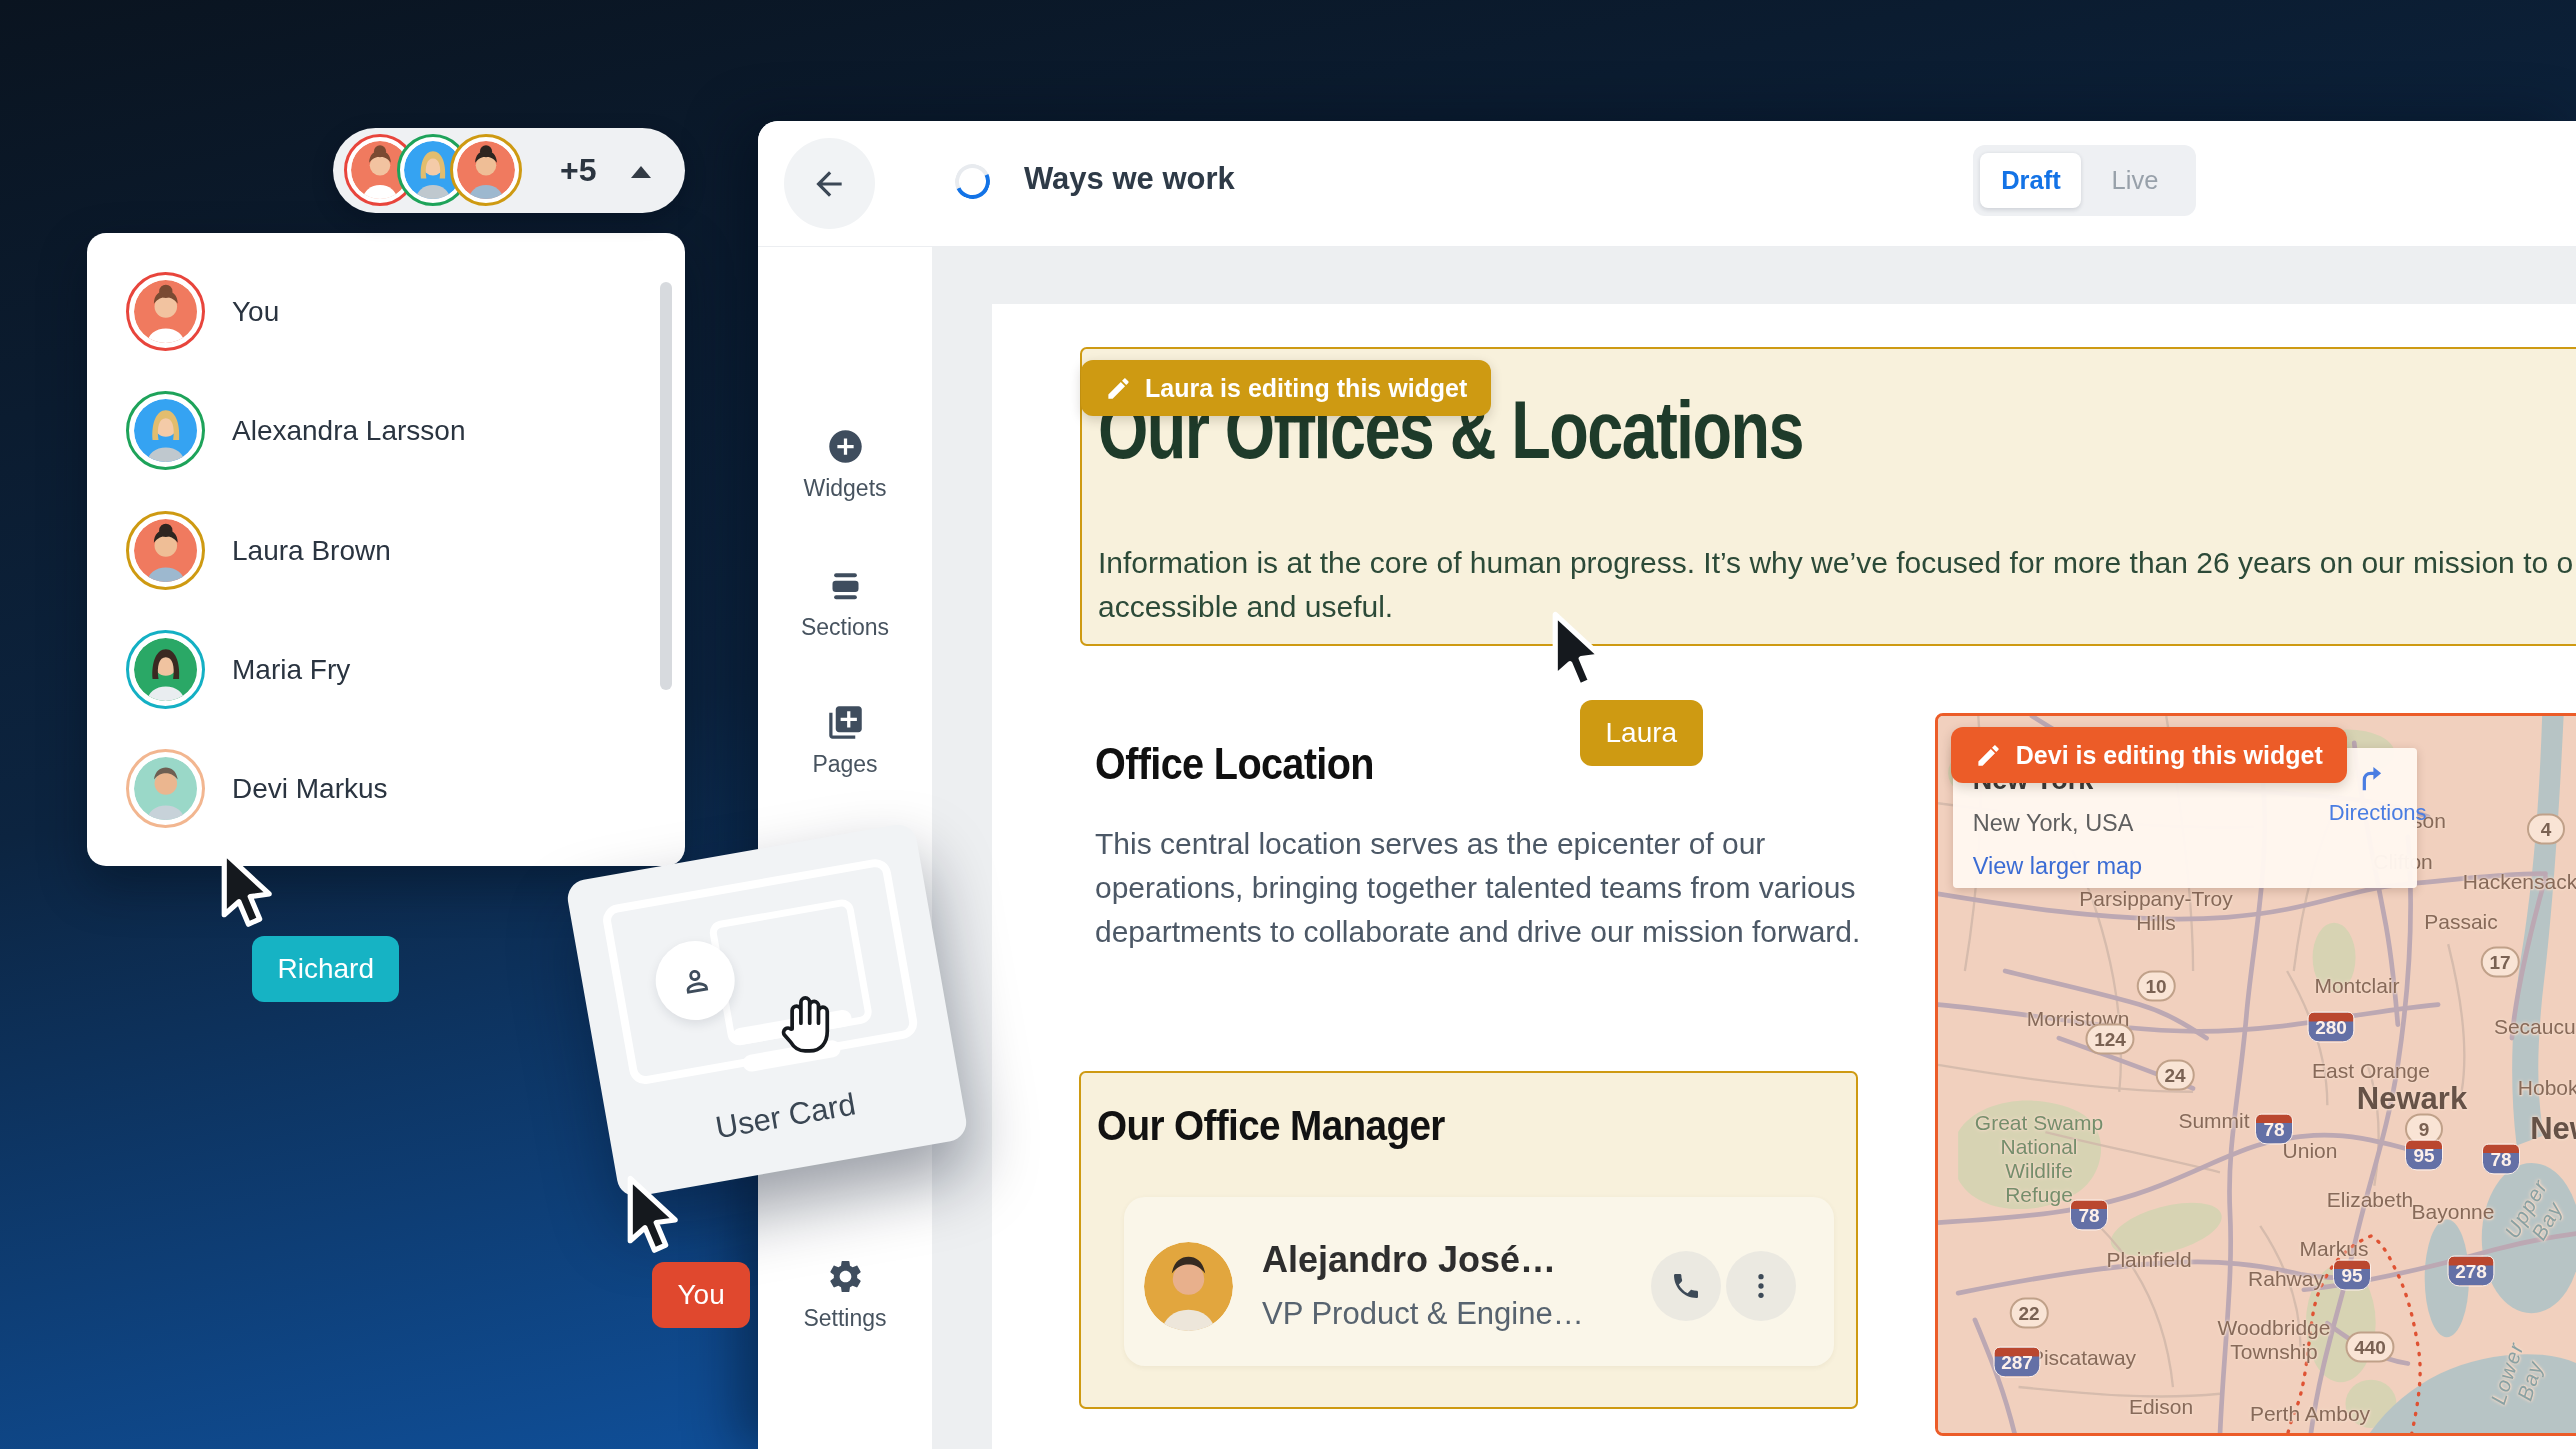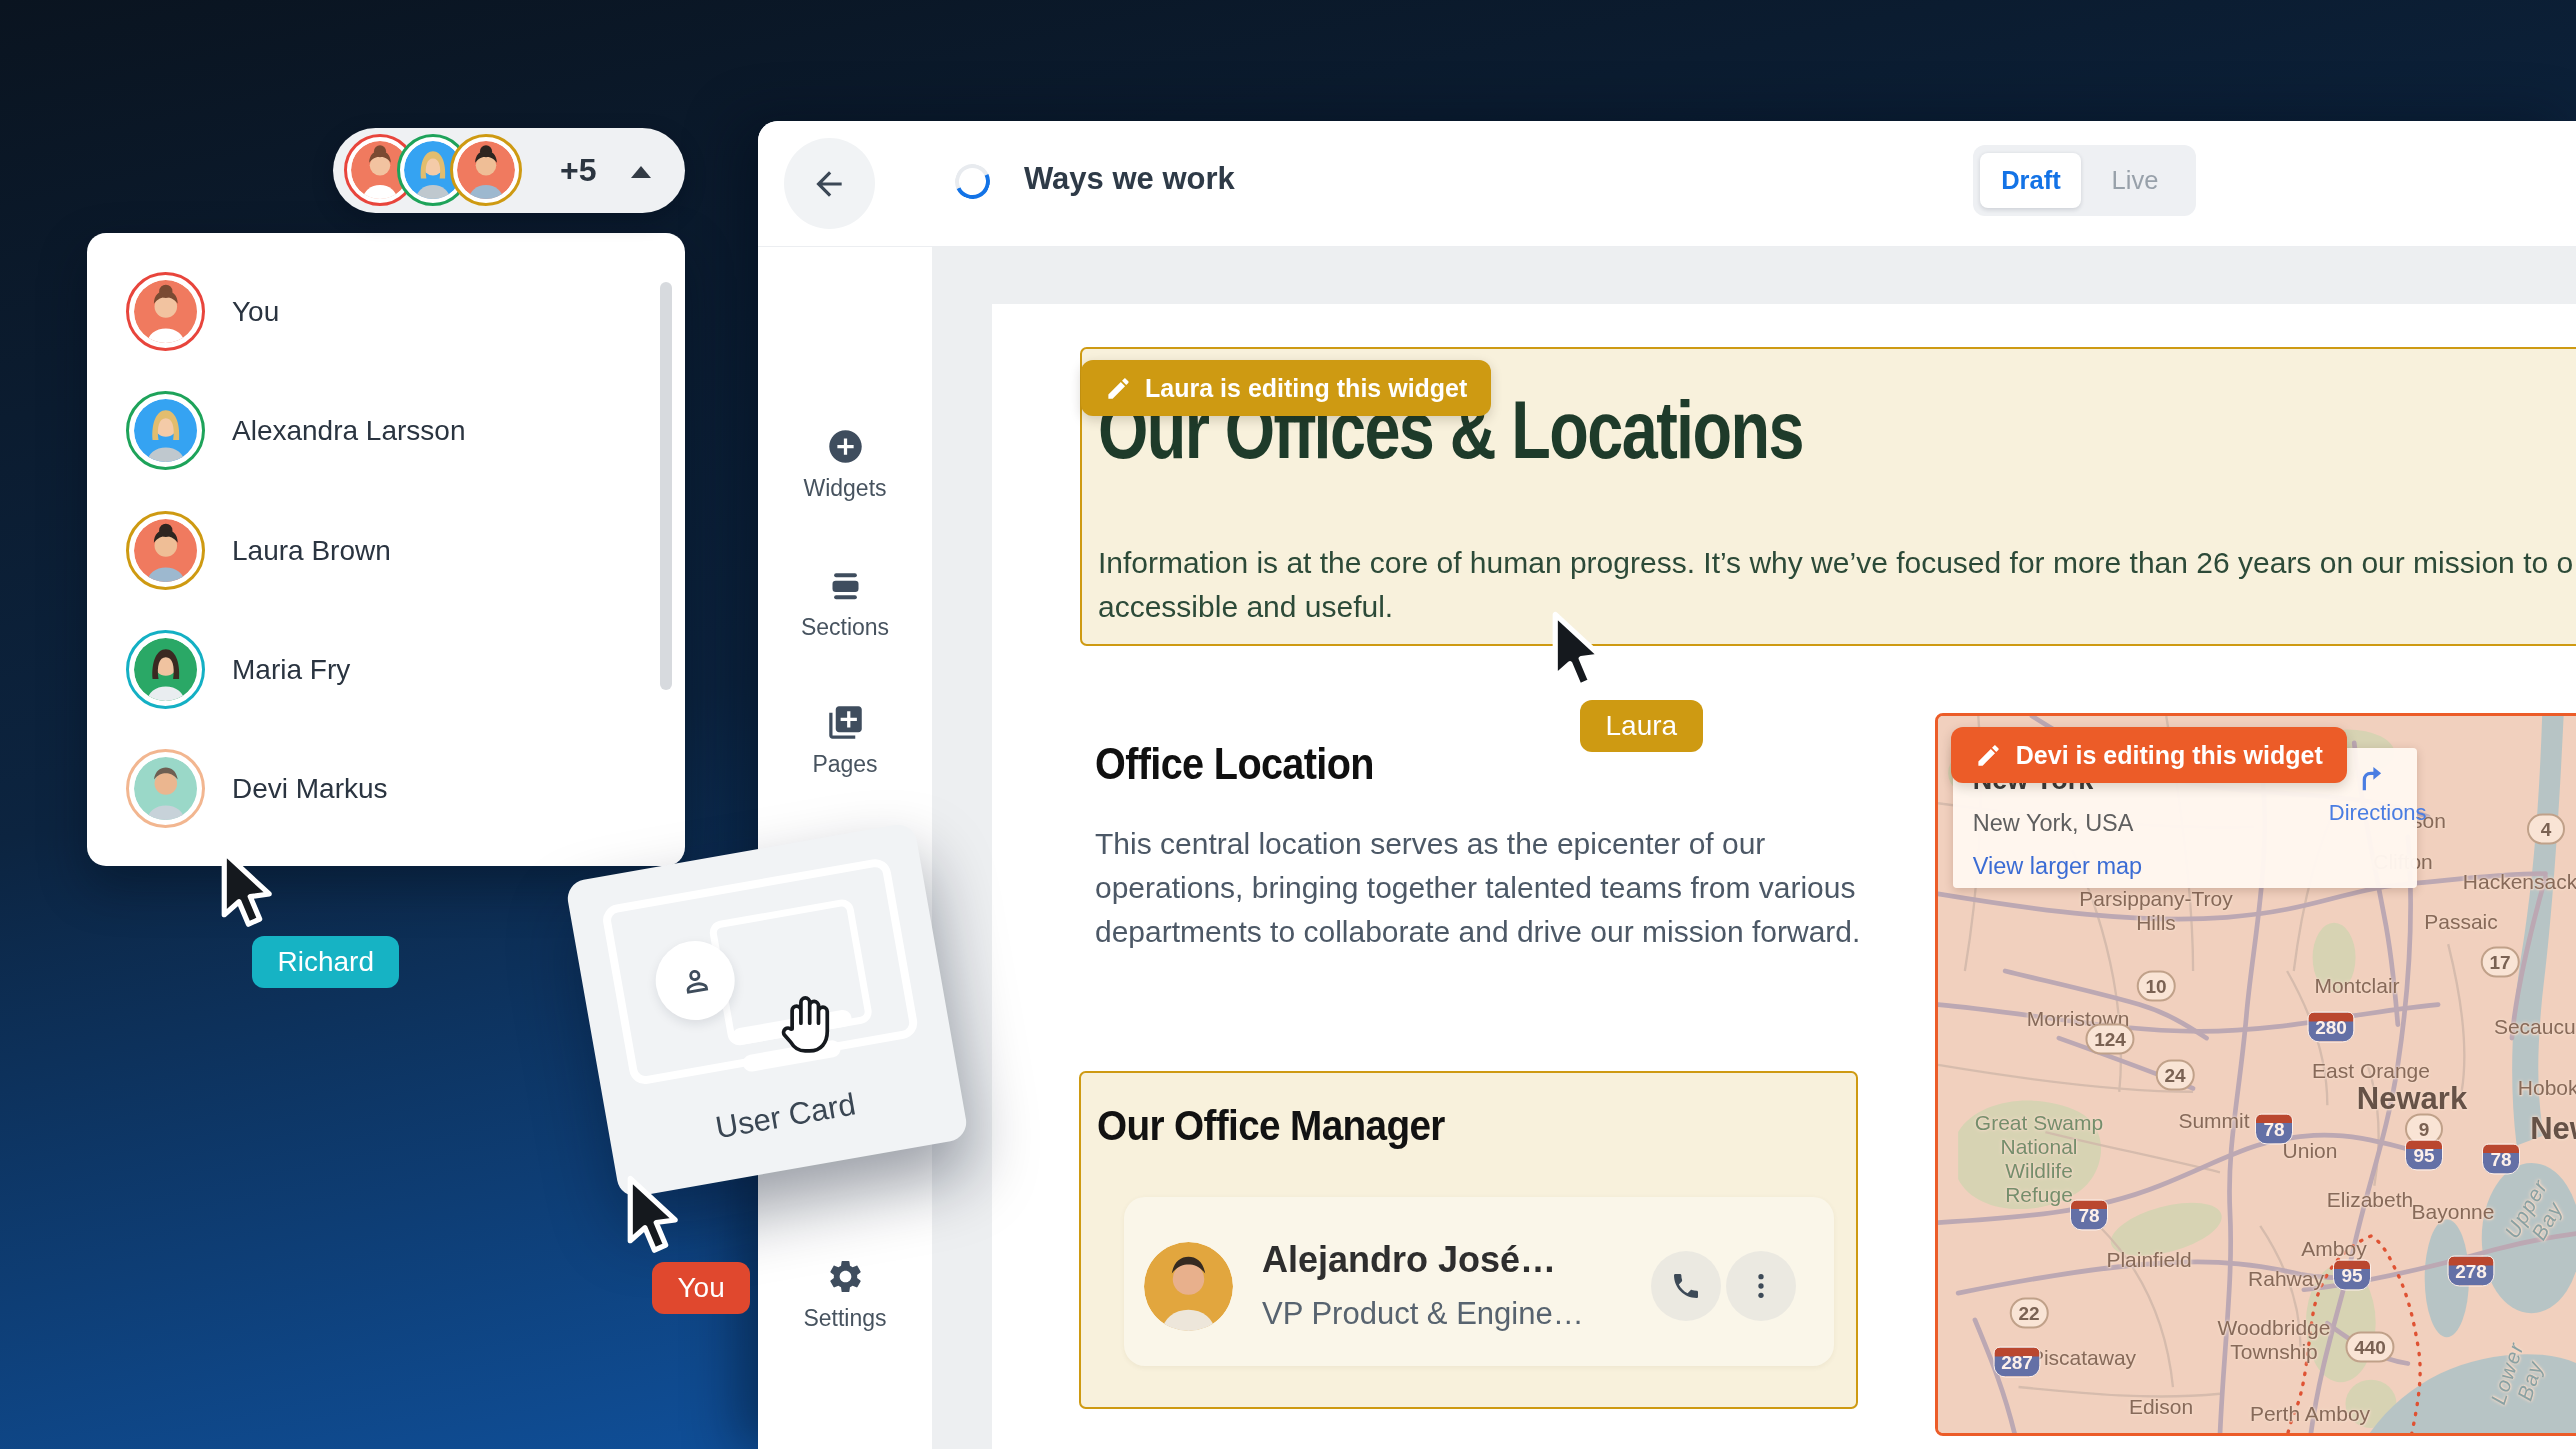--- a/index.html
+++ b/index.html
@@ -118,21 +118,21 @@
   .tile-inner-card{position:absolute;left:134px;top:64px;width:146px;height:126px;border:7.4px solid #fff;border-radius:12px;}
   .tile-circle{position:absolute;left:72px;top:79px;width:79px;height:79px;border-radius:50%;background:#fff;
     display:flex;align-items:center;justify-content:center;box-shadow:0 4px 10.7px rgba(20,30,50,.10);}
   .tile-circle svg{width:38px;height:38px;fill:#3E4C5B;}
   .tile-bar{position:absolute;background:#fff;border-radius:8.7px;opacity:.95;}
   .tile-label{position:absolute;left:0;right:0;top:250px;text-align:center;font-size:31px;color:#3A4653;}
 
   
   .cursor{position:absolute;z-index:60;}
   .cursor svg{width:70px;height:83px;}
-  .nametag{position:absolute;z-index:59;height:52px;display:inline-flex;align-items:center;padding:0 25.5px;
+  .nametag{position:absolute;z-index:59;height:66px;display:inline-flex;align-items:center;padding:0 25.5px;
     border-radius:12px;color:#fff;font-size:28px;}
   .tag-richard{left:252px;top:936px;background:#16B3C4;}
   .tag-laura{left:1580px;top:700px;background:#CE9A12;}
   .tag-you{left:652px;top:1262px;background:#E0482E;}
   .hand-cursor{position:absolute;left:769px;top:985px;z-index:61;}
   .hand-cursor svg{width:74px;height:74px;}
 </style>
 </head>
 <body>
 
@@ -297,21 +297,21 @@
 National
 Wildlife
 Refuge</span>
           <span class="mlabel" style="left: 276px; top: 405px;">Summit</span>
           <span class="mlabel" style="left: 372px; top: 435px;">Union</span>
           <span class="mlabel big" style="left: 474px; top: 383px;">Newark</span>
           <span class="mlabel" style="left: 616px; top: 372px;">Hoboke</span>
           <span class="mlabel big" style="left: 624px; top: 413px;">New</span>
           <span class="mlabel" style="left: 432px; top: 484px;">Elizabeth</span>
           <span class="mlabel" style="left: 515px; top: 496px;">Bayonne</span>
-          <span class="mlabel" style="left: 396px; top: 533px;">Amboy</span>
+          <span class="mlabel" style="left: 396px; top: 533px;">Markus</span>
           <span class="mlabel" style="left: 211px; top: 544px;">Plainfield</span>
           <span class="mlabel" style="left: 348px; top: 563px;">Rahway</span>
           <span class="mlabel" style="left: 336px; top: 624px;">Woodbridge
 Township</span>
           <span class="mlabel" style="left: 145px; top: 642px;">Piscataway</span>
           <span class="mlabel" style="left: 223px; top: 691px;">Edison</span>
           <span class="mlabel" style="left: 372px; top: 698px;">Perth Amboy</span>
           <span class="mlabel water" style="left: 599px; top: 499px; transform: translate(-50%, -50%) rotate(-60deg);">Upper Bay</span>
           <span class="mlabel water" style="left: 581px; top: 661px; transform: translate(-50%, -50%) rotate(-72deg);">Lower Bay</span>
           <span class="shield state" style="left: 608px; top: 113px;">4</span>

